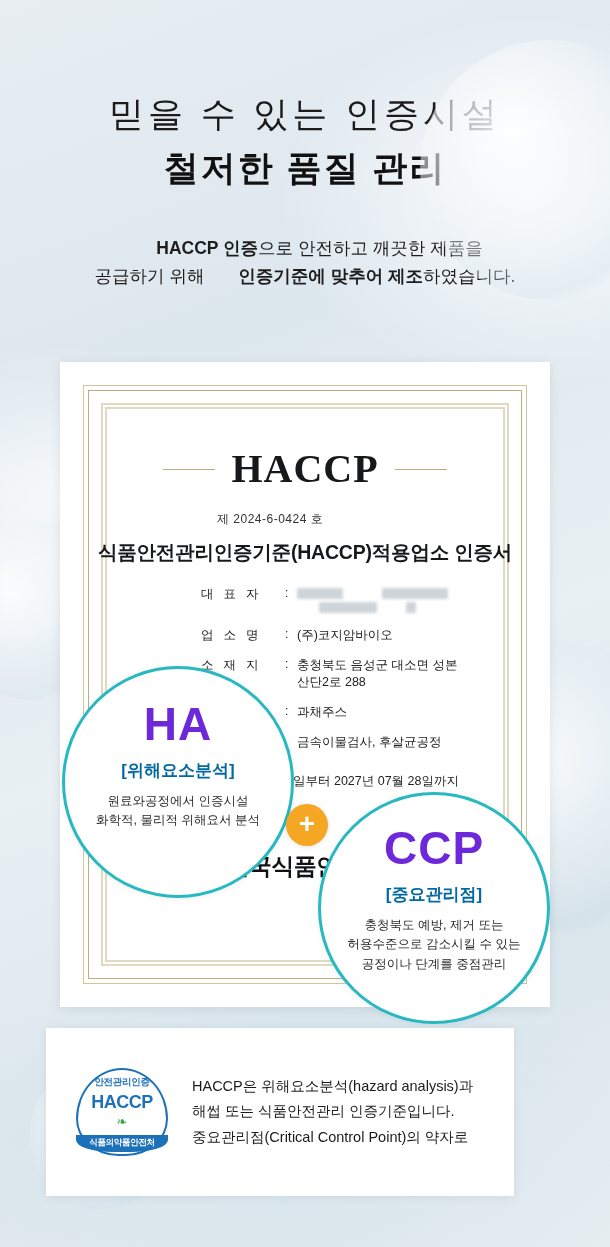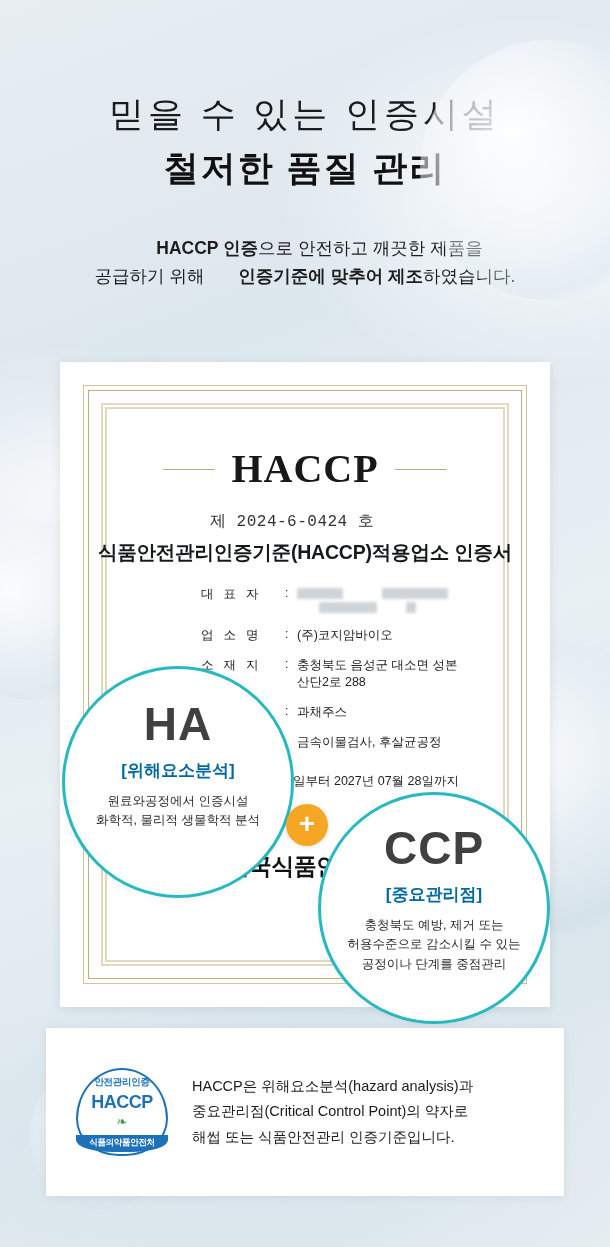--- a/index.html
+++ b/index.html
@@ -92,22 +92,22 @@
     color: #16181a;
   }
   .cert-title-rule {
     position: absolute;
     top: 78px; height: 1px; background: #b9b07e; width: 52px;
   }
   .rule-left { left: 74px; }
   .rule-right { right: 74px; }
 
   .cert-no {
-    position: absolute; top: 120px; left: 121px;
-    font-size: 16px; color: #333; letter-spacing: .5px; font-family: Liberation Mono, monospace;
+    position: absolute; top: 120px; left: 128px;
+    font-size: 12px; color: #333; letter-spacing: .5px;
   }
   .cert-heading {
     position: absolute; top: 148px; left: 0; right: 0;
     text-align: center;
     font-size: 19.5px; font-weight: 700; color: #16181a;
     letter-spacing: -0.2px;
   }
   .cert-fields {
     position: absolute; top: 195px; left: 112px; right: 60px;
     font-size: 12px; color: #222;
@@ -163,21 +163,21 @@
     border-radius: 50%;
     background: #ffffff;
     border: 3px solid #28b8c0;
     text-align: center;
     box-shadow: 0 1px 6px rgba(30,60,80,0.07);
   }
   .circle-ha { left: 62px; top: 666px; width: 232px; height: 232px; }
   .circle-ccp { left: 318px; top: 792px; width: 232px; height: 232px; text-align: center; }
 
   .circle .big {
-    font-size: 46px; font-weight: 700; color: #404040;
+    font-size: 46px; font-weight: 700; color: #6d28d9;
     letter-spacing: 1px; line-height: 1;
   }
   .circle-ha .big { margin-top: 32px; }
   .circle-ccp .big { margin-top: 30px; }
   .circle .mid {
     font-size: 17px; font-weight: 700; color: #0369a1;
     margin-top: 12px;
   }
   .circle .small {
     font-size: 12.5px; color: #2a2a2a; line-height: 1.55;
@@ -196,21 +196,21 @@
     line-height: 40px;
     text-align: center;
     z-index: 5;
     box-shadow: 0 1px 4px rgba(0,0,0,0.12);
   }
 
   
   .info-card {
     position: absolute;
     left: 46px; top: 1028px;
-    width: 518px; height: 168px;
+    width: 468px; height: 168px;
     background: #ffffff;
     box-shadow: 0 1px 8px rgba(40,60,80,0.09);
     display: flex;
     align-items: center;
     padding: 0 24px;
   }
   .haccp-logo {
     width: 104px; height: 96px;
     flex: 0 0 104px;
     position: relative;
@@ -323,21 +323,21 @@
       <div class="cert-issuer">한국식품안전관</div>
       <div class="cert-seal"></div>
     </div>
   </div>
 
   <div class="circle circle-ha">
     <div class="big">HA</div>
     <div class="mid">[위해요소분석]</div>
     <div class="small">
       <div>원료와공정에서 인증시설</div>
-      <div>화학적, 물리적 생물학적 분석</div>
+      <div>화학적, 물리적 위해요서 분석</div>
     </div>
   </div>
 
   <div class="plus-badge">+</div>
 
   <div class="circle circle-ccp">
     <div class="big">CCP</div>
     <div class="mid">[중요관리점]</div>
     <div class="small">
       <div>충청북도 예방, 제거 또는</div>
@@ -349,18 +349,18 @@
   <div class="info-card">
     <div class="haccp-logo">
       <div class="logo-badge"></div>
       <div class="logo-top">안전관리인증</div>
       <div class="logo-main">HACCP</div>
       <div class="logo-leaf">❧</div>
       <div class="logo-bottom">식품의약품안전처</div>
     </div>
     <div class="info-text">
       <div>HACCP은 위해요소분석(hazard analysis)과</div>
+      <div>해썹 또는 식품안전관리 인증기준입니다.</div>
       <div>중요관리점(Critical Control Point)의 약자로</div>
-      <div>해썹 또는 식품안전관리 인증기준입니다.</div>
     </div>
   </div>
 
 </div>
 
 </body></html>

